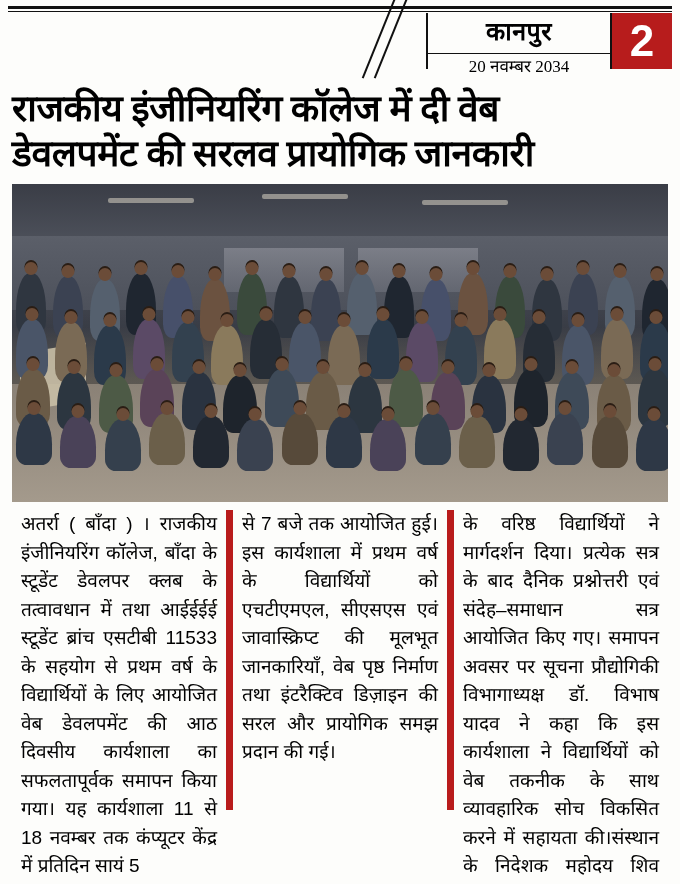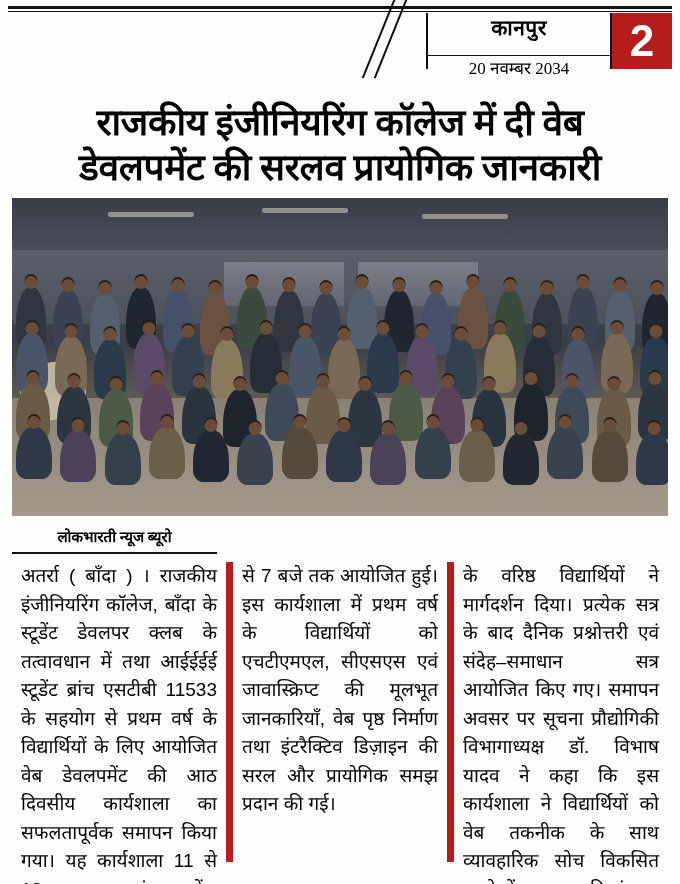--- a/index.html
+++ b/index.html
@@ -80,24 +80,24 @@
     flex-direction: column;
     box-sizing: border-box;
   }
   .city-name {
     flex: 1 1 50%;
     display: flex;
     align-items: center;
     justify-content: center;
     font-family: "Liberation Serif", serif;
     font-weight: bold;
-    font-size: 21px;
+    font-size: 25px;
     letter-spacing: 0.5px;
     border-bottom: 1.5px solid #111;
-    padding-bottom: 14px;
+    padding-bottom: 6px;
   }
   .edition-date {
     flex: 1 1 50%;
     display: flex;
     align-items: center;
     justify-content: center;
     font-family: "Liberation Serif", serif;
     font-size: 17px;
   }
   .masthead-right {
@@ -108,26 +108,25 @@
     align-items: center;
     justify-content: center;
     font-family: "Liberation Sans", sans-serif;
     font-weight: bold;
     font-size: 44px;
     line-height: 1;
   }
 
   
   .headline {
-    margin: 28px 12px 6px 12px;
+    margin: 14px 12px 6px 12px;
     font-family: "Liberation Serif", serif;
     font-weight: bold;
     font-size: 37px;
     line-height: 1.22;
-    text-align: center;
     letter-spacing: -0.3px;
   }
   .headline .l1 { display: block; }
   .headline .l2 { display: block; }
 
   
   .photo-wrap {
     margin: 8px 12px 0 12px;
     height: 318px;
     position: relative;
@@ -470,21 +469,20 @@
           <div class="p" style="left: 580px; top: 140px; width: 36px; height: 52px; background: rgb(87, 74, 58); z-index: 13;">
             <span class="hd"></span>
           </div>
           <div class="p" style="left: 624px; top: 143px; width: 36px; height: 52px; background: rgb(46, 56, 70); z-index: 13;">
             <span class="hd"></span>
           </div>
         </div>
     </div>
   </div>
 
-  <div class="byline">लोकभारती न्यूज ब्यूरो</div>
 
   <div class="body-cols">
     <div class="col">
       <p class="lead">अतर्रा ( बाँदा ) ।  राजकीय इंजीनियरिंग कॉलेज, बाँदा के स्टूडेंट डेवलपर क्लब के तत्वावधान में तथा आईईईई स्टूडेंट ब्रांच एसटीबी 11533 के सहयोग से प्रथम वर्ष के विद्यार्थियों के लिए आयोजित वेब डेवलपमेंट की आठ दिवसीय कार्यशाला का सफलतापूर्वक समापन किया गया। यह कार्यशाला 11 से 18 नवम्बर तक कंप्यूटर केंद्र में प्रतिदिन सायं 5</p>
     </div>
     <div class="col">
       <p>से 7 बजे तक आयोजित हुई। इस कार्यशाला में प्रथम वर्ष के विद्यार्थियों को एचटीएमएल, सीएसएस एवं जावास्क्रिप्ट की मूलभूत जानकारियाँ, वेब पृष्ठ निर्माण तथा इंटरैक्टिव डिज़ाइन की सरल और प्रायोगिक समझ प्रदान की गई।</p>
     </div>
     <div class="col">
       <p>के वरिष्ठ विद्यार्थियों ने मार्गदर्शन दिया। प्रत्येक सत्र के बाद दैनिक प्रश्नोत्तरी एवं संदेह–समाधान सत्र आयोजित किए गए। समापन अवसर पर सूचना प्रौद्योगिकी विभागाध्यक्ष डॉ. विभाष यादव ने कहा कि इस कार्यशाला ने विद्यार्थियों को वेब तकनीक के साथ व्यावहारिक सोच विकसित करने में सहायता की।संस्थान के निदेशक महोदय शिव प्रसाद शुक्ल ने विद्यार्थियों के उत्साह और सक्रिय सहभागिता की सराहना की।</p>

